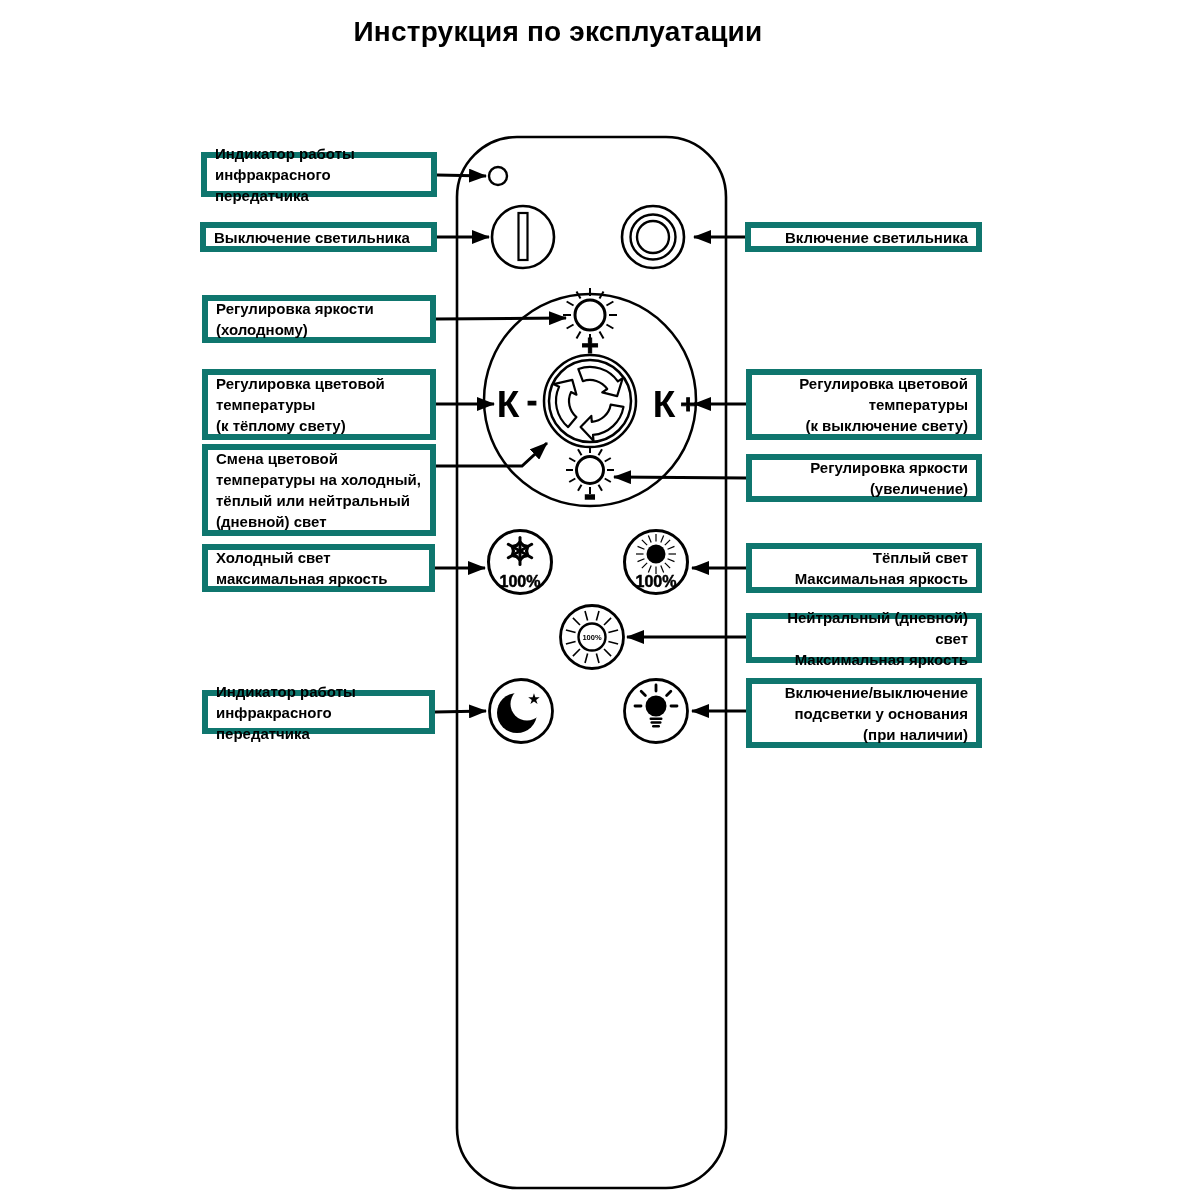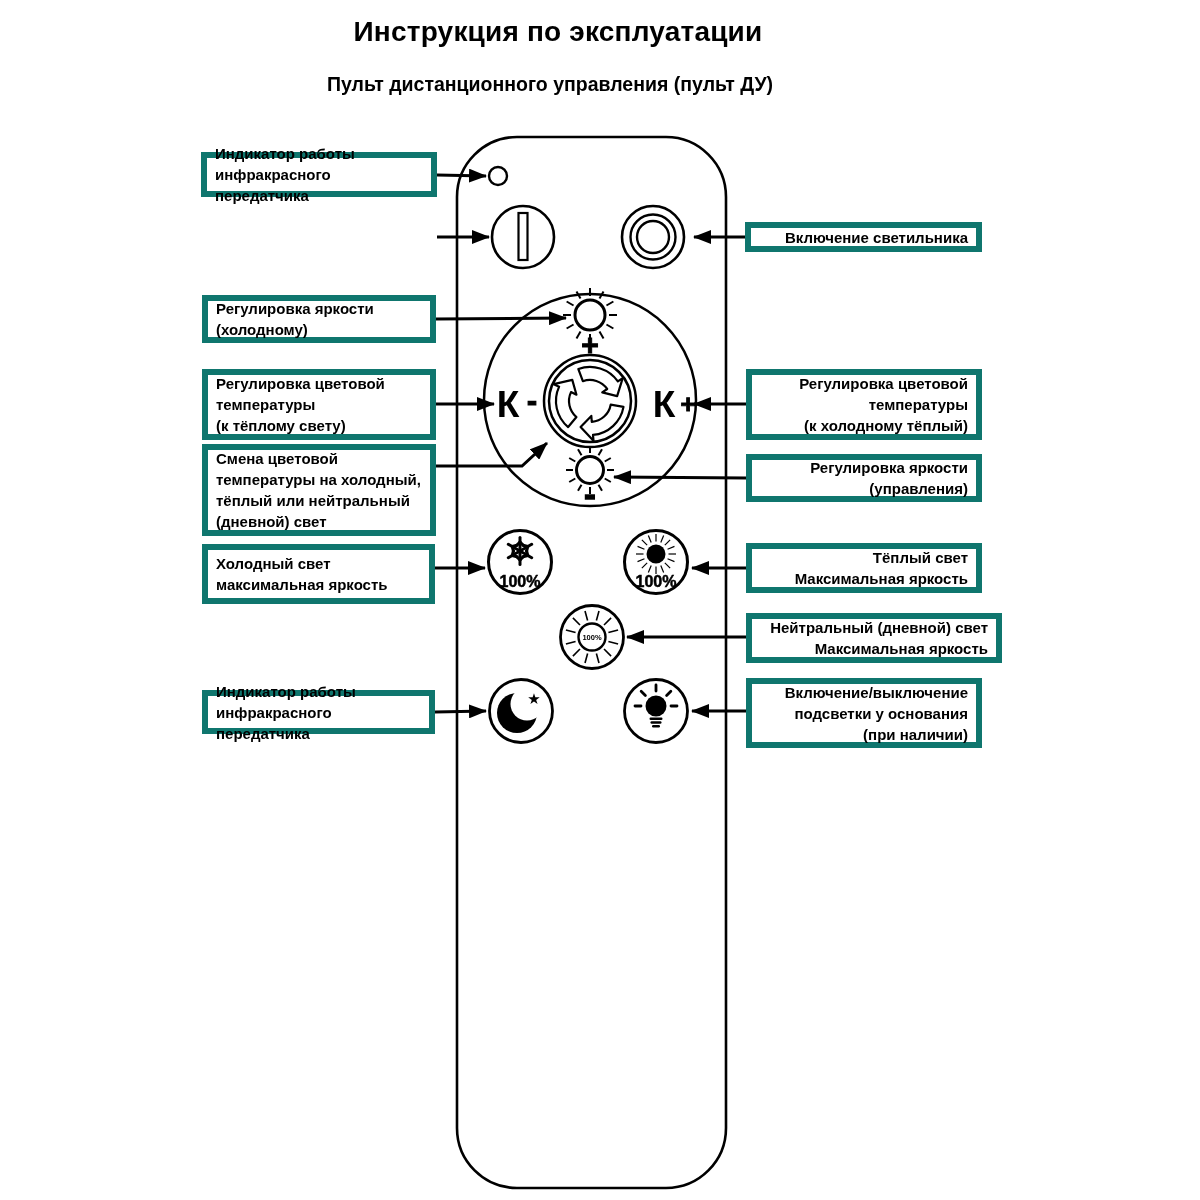--- a/index.html
+++ b/index.html
@@ -24,67 +24,69 @@
   .callout.right-side{text-align:right;padding-right:8px;padding-left:11px;}
   svg{position:absolute;top:0;left:0;}
   svg text{font-family:"Liberation Sans","DejaVu Sans",sans-serif;}
 </style>
 </head>
 <body>
 
 <div id="canvas">
 
   <div class="page-title">Инструкция по эксплуатации</div>
-  <div class="page-subtitle">Пульт дистанционного управления (пульт ДУ)</div>
 
   <div class="callout left-side" style="left:201px;top:152px;width:236px;height:45px;">
     <div>Индикатор работы</div>
     <div>инфракрасного передатчика</div>
+  </div>
+  <div class="callout left-side" style="left:200px;top:222px;width:237px;height:30px;">
+    <div>Выключение светильника</div>
   </div>
   <div class="callout left-side" style="left:202px;top:295px;width:234px;height:48px;">
     <div>Регулировка яркости</div>
     <div>(холодному)</div>
   </div>
   <div class="callout left-side" style="left:202px;top:369px;width:234px;height:71px;">
     <div>Регулировка цветовой</div>
     <div>температуры</div>
     <div>(к тёплому свету)</div>
   </div>
   <div class="callout left-side" style="left:202px;top:444px;width:234px;height:92px;">
     <div>Смена цветовой</div>
     <div>температуры на холодный,</div>
     <div>тёплый или нейтральный</div>
     <div>(дневной) свет</div>
   </div>
-  <div class="callout left-side" style="left:202px;top:544px;width:233px;height:60px;">
+  <div class="callout left-side" style="left:202px;top:544px;width:233px;height:48px;">
     <div>Холодный свет</div>
     <div>максимальная яркость</div>
   </div>
   <div class="callout left-side" style="left:202px;top:690px;width:233px;height:44px;">
     <div>Индикатор работы</div>
     <div>инфракрасного передатчика</div>
   </div>
 
   <div class="callout right-side" style="left:745px;top:222px;width:237px;height:30px;">
     <div>Включение светильника</div>
   </div>
   <div class="callout right-side" style="left:746px;top:369px;width:236px;height:71px;">
     <div>Регулировка цветовой</div>
     <div>температуры</div>
-    <div>(к холодному тёплый)</div>
+    <div>(к выключение свету)</div>
   </div>
   <div class="callout right-side" style="left:746px;top:454px;width:236px;height:48px;">
     <div>Регулировка яркости</div>
-    <div>(управления)</div>
+    <div>(увеличение)</div>
   </div>
   <div class="callout right-side" style="left:746px;top:543px;width:236px;height:50px;">
     <div>Тёплый свет</div>
     <div>Максимальная яркость</div>
   </div>
-  <div class="callout right-side" style="left:746px;top:613px;width:256px;height:50px;">
+  <div class="callout right-side" style="left:746px;top:613px;width:236px;height:50px;">
     <div>Нейтральный (дневной) свет</div>
     <div>Максимальная яркость</div>
   </div>
   <div class="callout right-side" style="left:746px;top:678px;width:236px;height:70px;">
     <div>Включение/выключение</div>
     <div>подсветки у основания</div>
     <div>(при наличии)</div>
   </div>
 
   <svg width="1200" height="1200" viewBox="0 0 1200 1200">

